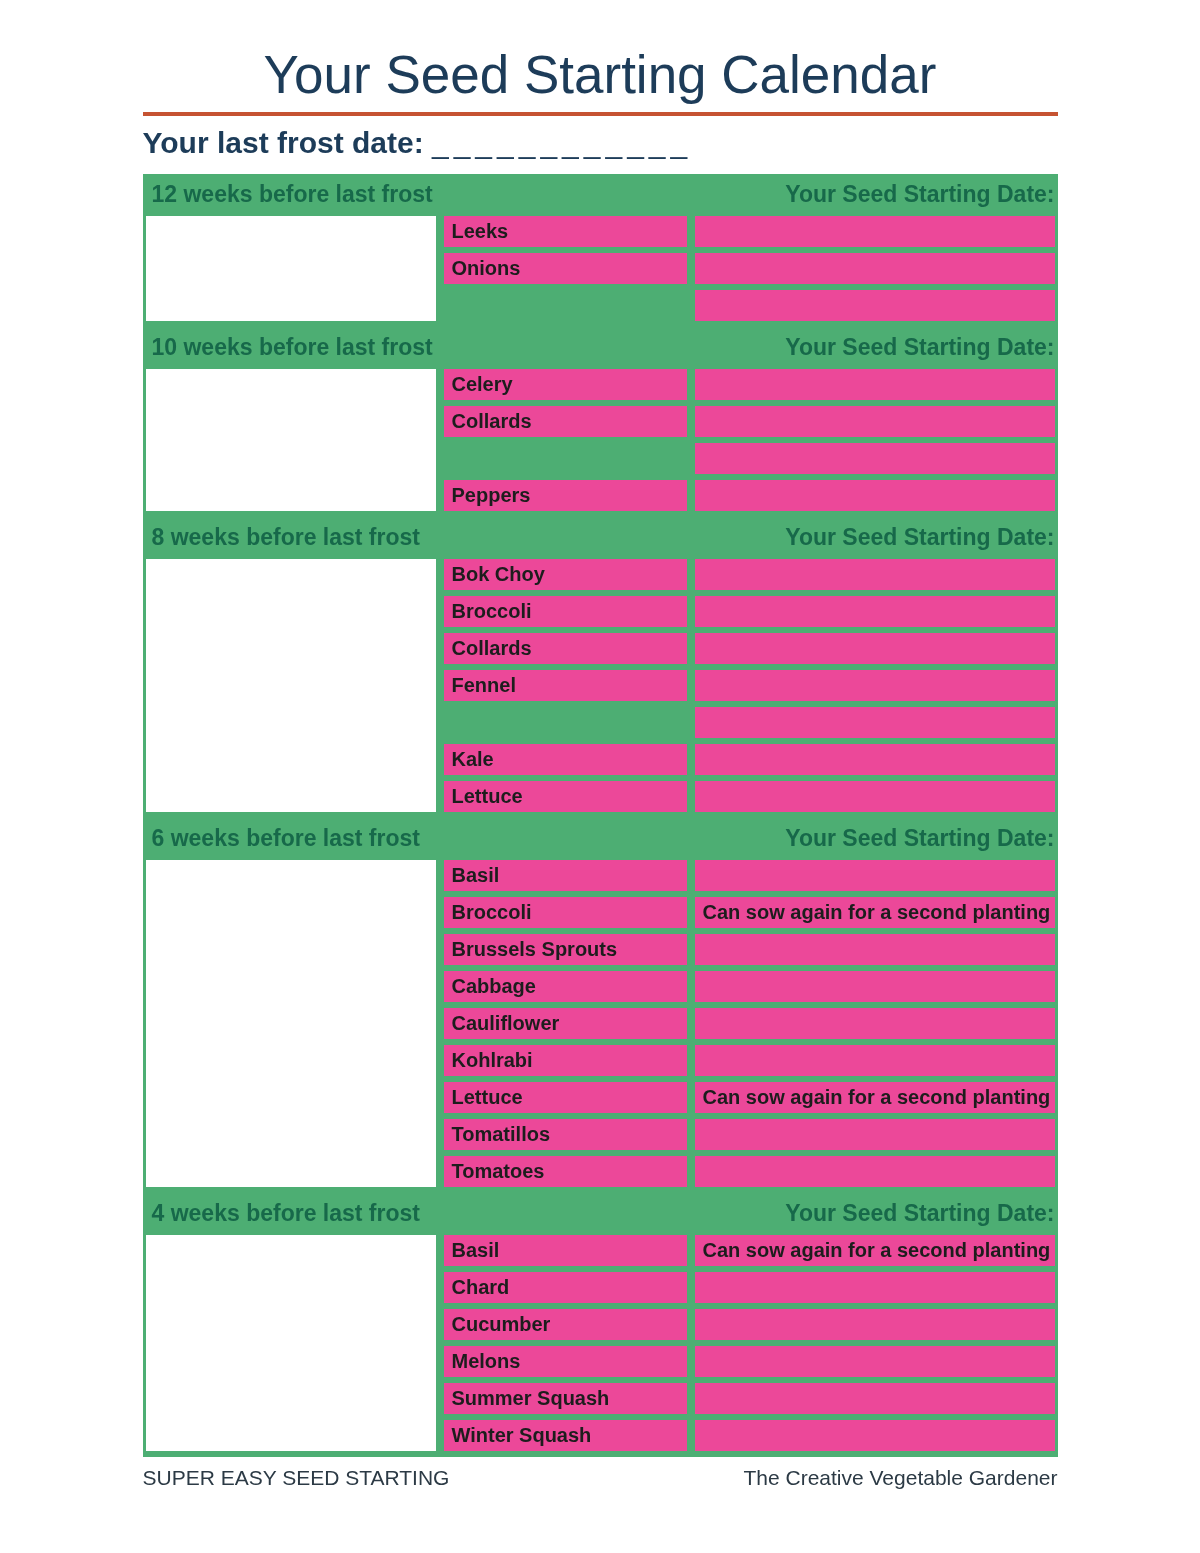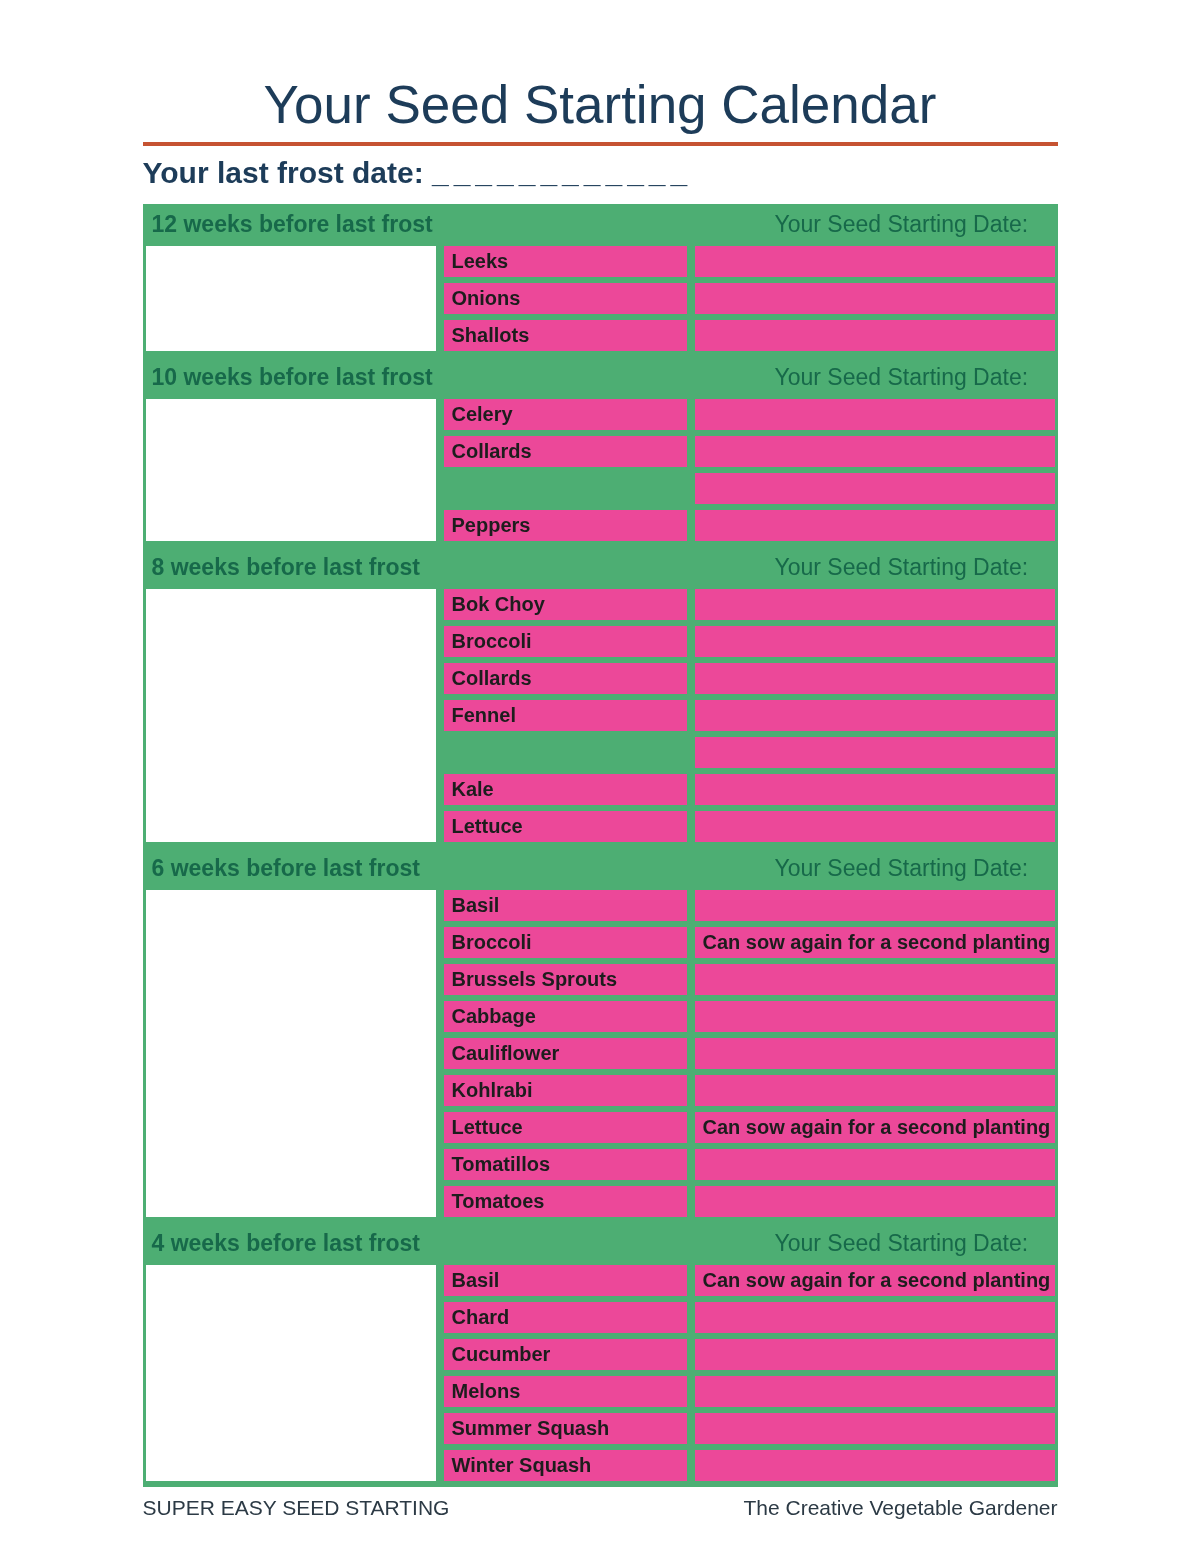--- a/index.html
+++ b/index.html
@@ -12,22 +12,22 @@
   }
   *{margin:0;padding:0;box-sizing:border-box;}
   html,body{background:#ffffff;}
   body{
     width:1200px;height:1553px;
     font-family:"Liberation Sans", sans-serif;
     position:relative;
   }
   .sheet{
     width:915px;
-    margin:8px auto;
-    padding-top:68px;
+    margin:0 auto;
+    padding-top:46px;
   }
   .title{
     font-size:53px;
     font-weight:400;
     color:var(--navy);
     text-align:center;
     letter-spacing:0px;
     line-height:1.1;
   }
   .title-rule{
@@ -36,21 +36,21 @@
     margin-top:8px;
   }
   .frost-line{
     margin-top:10px;
     font-size:30px;
     font-weight:700;
     color:var(--navy);
   }
   .frost-blank{
     letter-spacing:5px;
-    font-weight:700;
+    font-weight:400;
   }
   .calendar{
     margin-top:14px;
     background:var(--green);
   }
   .sec-header{
     display:grid;
     grid-template-columns:290px 243px 1fr;
     column-gap:8px;
     align-items:center;
@@ -62,22 +62,23 @@
     grid-column:1 / span 2;
     padding-left:6px;
     font-size:23px;
     font-weight:700;
     color:var(--header-text);
   }
   .sec-date-label{
     grid-column:3;
     padding-left:8px;
     font-size:23px;
-    font-weight:400;
+    font-weight:700;
     color:var(--header-text);
+    text-align:right;
   }
   .sec-body{
     display:grid;
     grid-template-columns:290px 243px 1fr;
     column-gap:8px;
     row-gap:6px;
     padding:2px 3px 6px 3px;
   }
   .left-col{
     grid-column:1;
@@ -125,21 +126,20 @@
   <div class="sec-header">
         <span class="sec-label">12 weeks before last frost</span>
         <span class="sec-date-label">Your Seed Starting Date:</span>
       </div>
       <div class="sec-body">
         <div class="left-col" style="grid-row: 1 / span 3;"></div>
         <div class="cell veg-cell">Leeks</div>
         <div class="cell date-cell"></div>
         <div class="cell veg-cell">Onions</div>
         <div class="cell date-cell"></div>
-        <div class="cell veg-cell">Shallots</div>
         <div class="cell date-cell"></div>
       </div>
       <div class="sec-header">
         <span class="sec-label">10 weeks before last frost</span>
         <span class="sec-date-label">Your Seed Starting Date:</span>
       </div>
       <div class="sec-body">
         <div class="left-col" style="grid-row: 1 / span 4;"></div>
         <div class="cell veg-cell">Celery</div>
         <div class="cell date-cell"></div>

